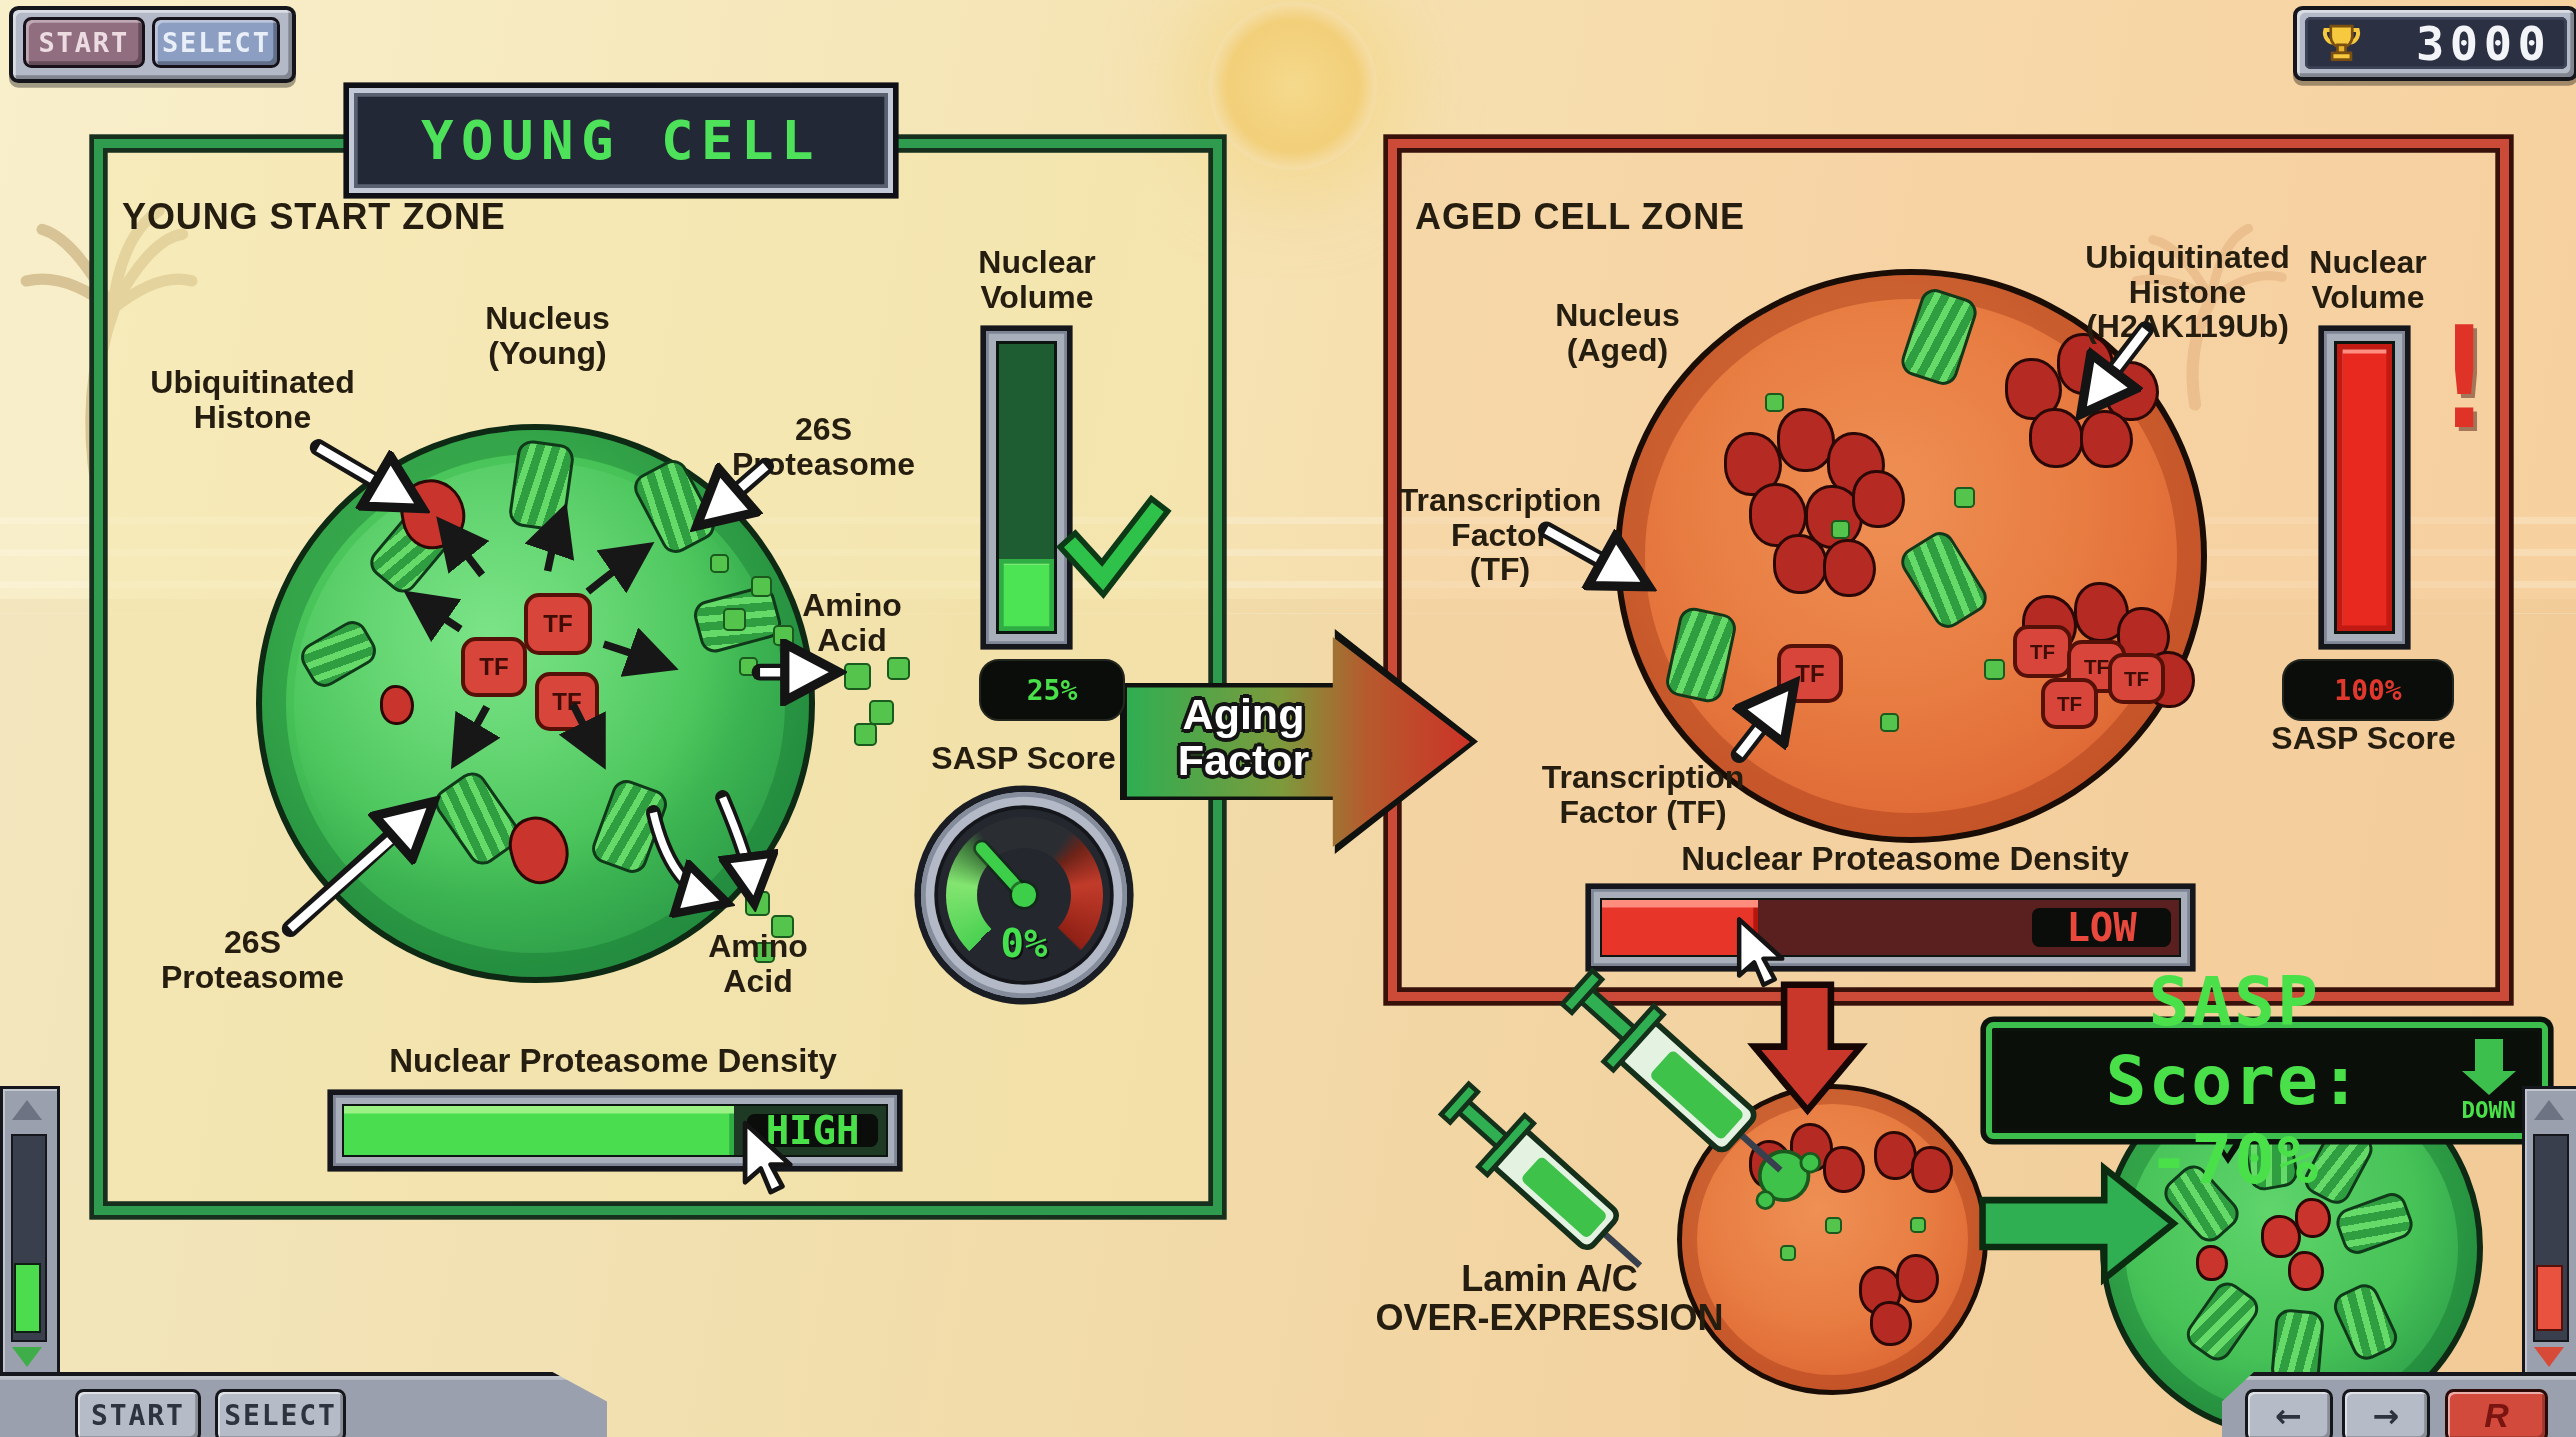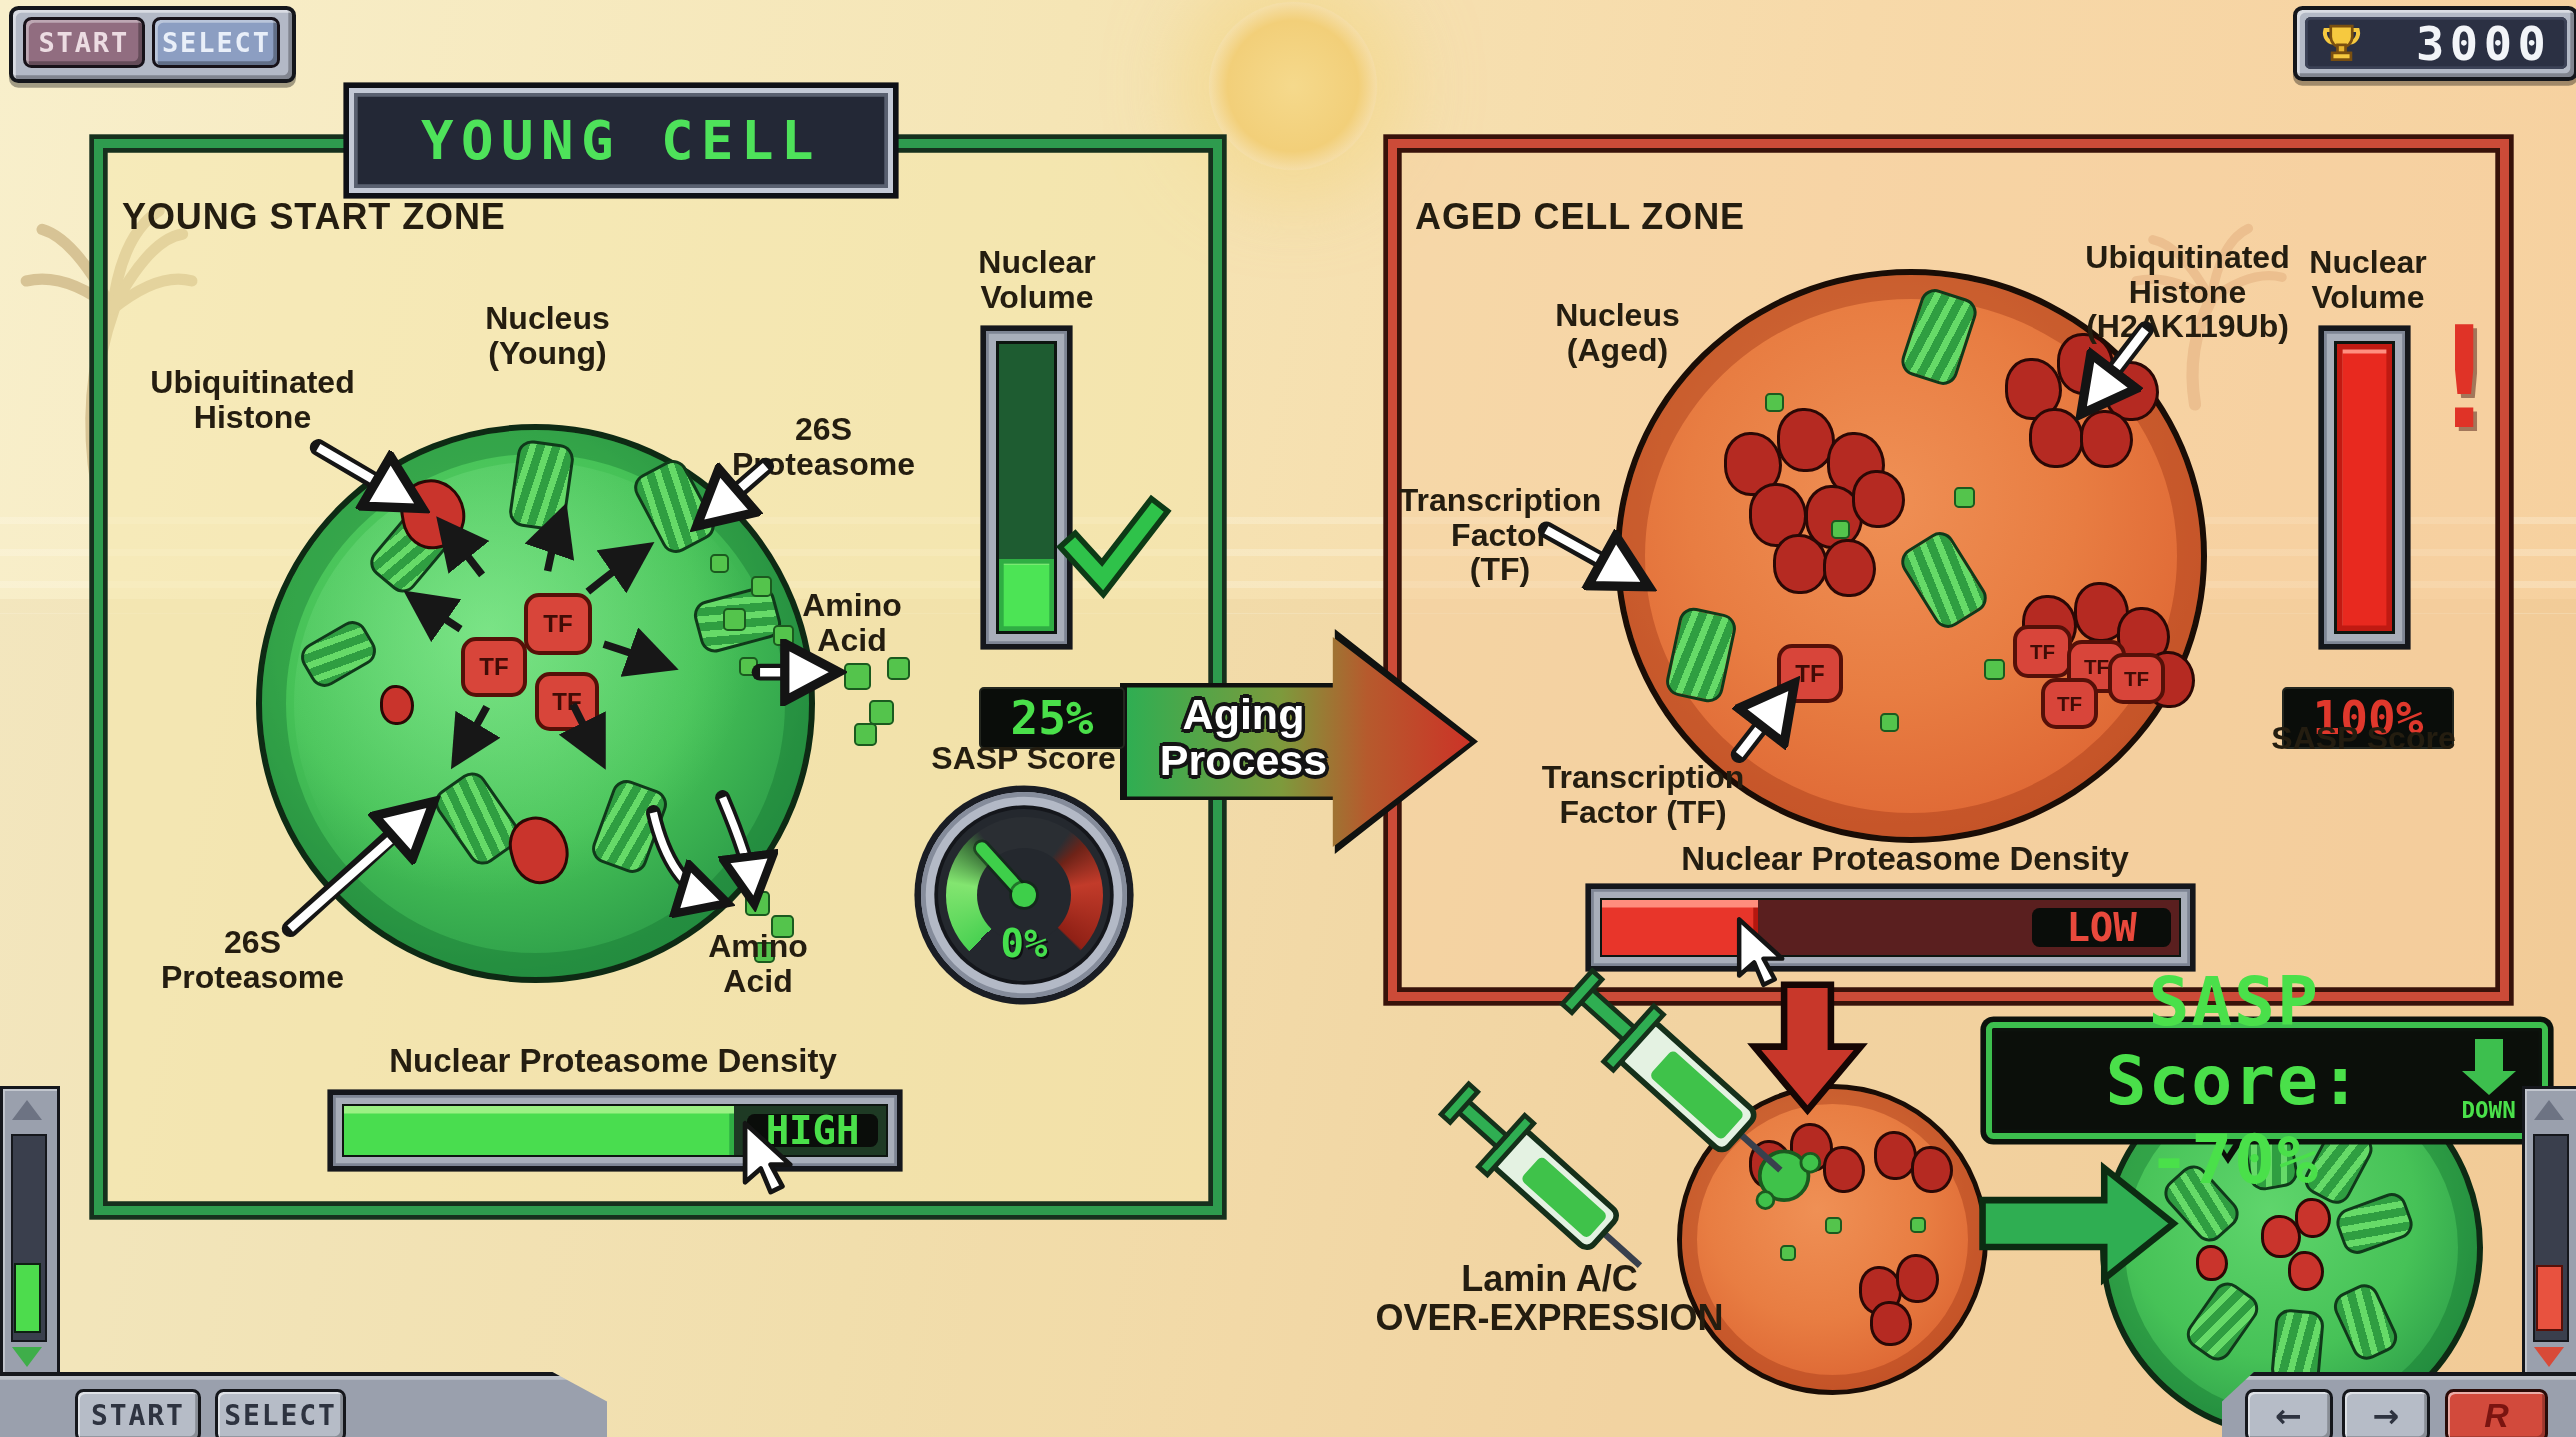--- a/index.html
+++ b/index.html
@@ -58,22 +58,22 @@
   .tf{position:absolute;background:#d8453a;border:4.7px solid #551008;border-radius:15px;z-index:9;
     display:flex;align-items:center;justify-content:center;font-weight:bold;color:#400c06;font-size:24px;}
   .dot{position:absolute;background:#54c44c;border:2.8px solid #1b5a1f;border-radius:4.7px;z-index:8;}
   .ringdot{position:absolute;border:3.7px solid #176b27;border-radius:50%;z-index:8;}
   
   .vframe{position:absolute;background:#a8aeba;box-shadow:0 0 0 5.6px #15171c,inset 0 0 0 2.8px #7e8594;z-index:20;}
   .vtrack{position:absolute;inset:10.3px;border:3.7px solid #0d1510;}
   .vfill{position:absolute;left:0;right:0;bottom:0;height:100%;}
   .vfill-green{background:#4ce455;box-shadow:inset 0 0 0 4.7px #2fae43,inset 0 5.6px 0 #a2f28c;}
   .vfill-red{background:#e8291f;box-shadow:inset 0 0 0 5.6px #c01a12,inset 5.6px 9.4px 0 #ff8f80;}
-  .badge{position:absolute;background:#0a0d0a;border:2.8px solid #23261f;border-radius:5px;z-index:20;
-    display:flex;align-items:center;justify-content:center;font-size:46px;margin-top:28px;}
+  .badge{position:absolute;background:#0a0d0a;border:2.8px solid #23261f;border-radius:20px;z-index:20;
+    display:flex;align-items:center;justify-content:center;font-size:28px;}
   .hframe{position:absolute;background:#a8aeba;box-shadow:0 0 0 5.6px #15171c,inset 0 0 0 2.8px #7e8594;z-index:20;}
   .htrack{position:absolute;inset:9.4px;border:2.8px solid #0d1510;}
   .hfill{position:absolute;left:0;top:0;bottom:0;width:70%;}
   .hfill-green{background:#49dd4f;box-shadow:inset 0 7.5px 0 #9bf184,inset -4.7px 0 0 #2fae43;}
   .hfill-red{background:#e8352a;box-shadow:inset 0 7.5px 0 #ff8d7d,inset -4.7px 0 0 #b5170f;}
   .hbadge{position:absolute;top:7.5px;bottom:7.5px;background:#0a0d0a;border-radius:7.5px;
     display:flex;align-items:center;justify-content:center;font-size:39px;}
   .gauge{position:absolute;border-radius:50%;background:#b3b9c6;z-index:20;
     box-shadow:0 0 0 6.6px #1a1d24,inset 0 0 0 4.7px #858c9b;}
   .gface{position:absolute;inset:17px;border-radius:50%;background:#24282e;box-shadow:0 0 0 3.7px #14161b;}
@@ -257,21 +257,21 @@
       <div class="hfill hfill-green" style="width:72%"></div>
       <div class="hbadge pix" style="right:7.5px;width:131px;color:#4ae04a;">
         <span>HIGH</span>
         </div>
     </div>
   </div>
 
   <div class="big-arrow-outline"></div>
   <div class="big-arrow"></div>
   <div class="lbl outline-w" style="left:1136px;top:691px;width:215px;font-size:43px;z-index:17;">Aging
-Process</div>
+Factor</div>
 
   <div class="cell cell-aged"></div>
 
   <div class="ahist" style="left:1724px;top:432px;width:52px;height:58px;"></div>
   <div class="ahist" style="left:1777px;top:408px;width:52px;height:58px;"></div>
   <div class="ahist" style="left:1827px;top:432px;width:52px;height:58px;"></div>
   <div class="ahist" style="left:1749px;top:483px;width:52px;height:58px;"></div>
   <div class="ahist" style="left:1805px;top:485px;width:52px;height:58px;"></div>
   <div class="ahist" style="left:1852px;top:470px;width:47px;height:52px;"></div>
   <div class="ahist" style="left:1773px;top:534px;width:49px;height:54px;"></div>

